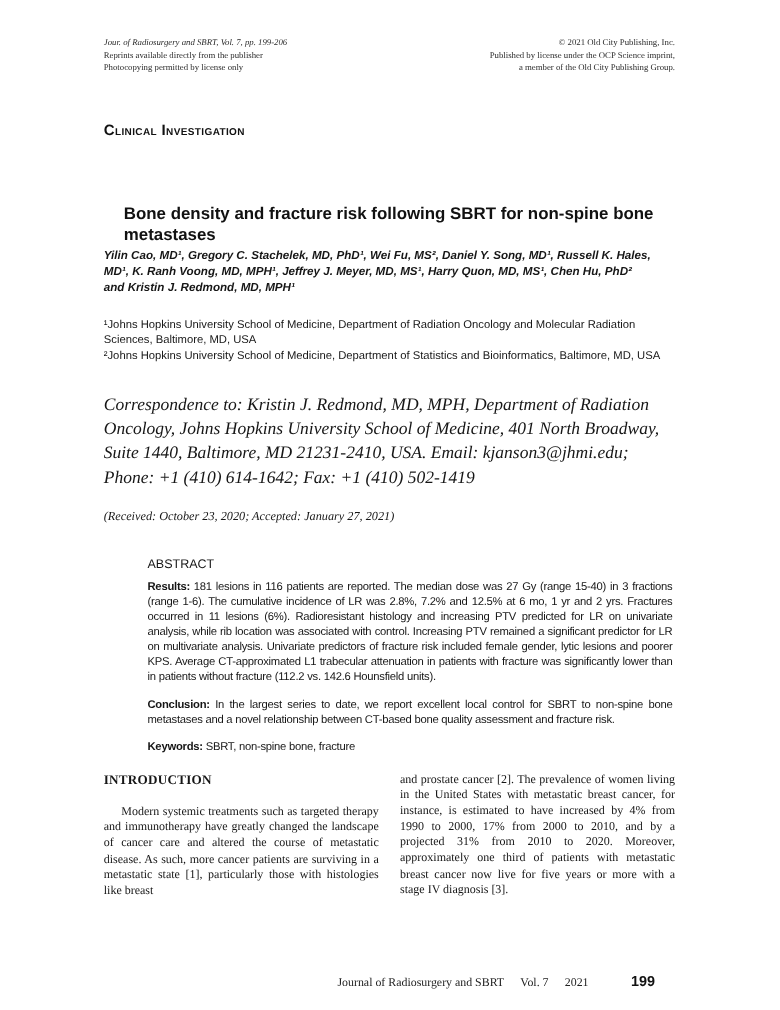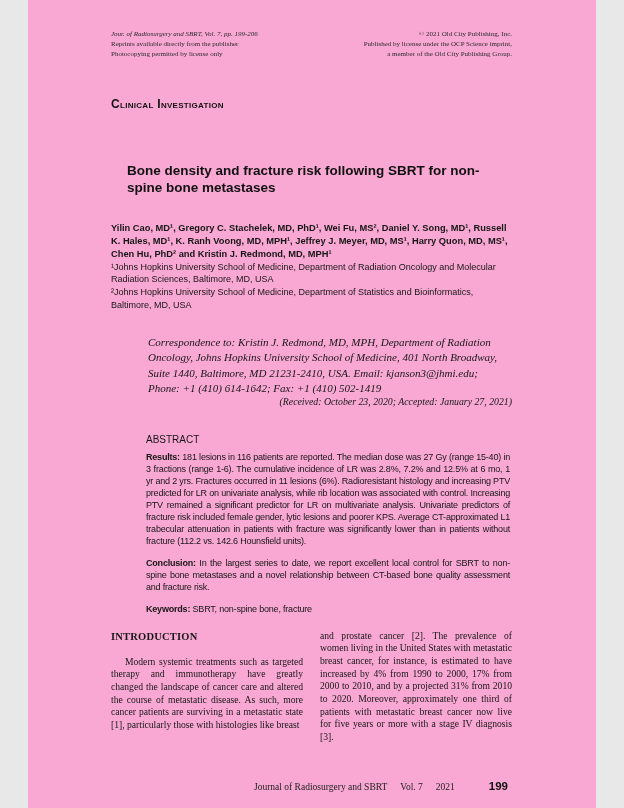--- a/index.html
+++ b/index.html
@@ -2,24 +2,24 @@
 <html><head>
 <meta charset="utf-8">
 <style>
   html, body {
     margin: 0;
     padding: 0;
     background: #e8e8e8;
   }
   .page {
     position: relative;
-    width: 568px;
+    width: 624px;
     height: 808px;
     margin: 0 auto;
-    background: #f9a8d4;
+    background: #ffffff;
     box-sizing: border-box;
     padding: 30px 84px 0 83px;
     color: #161616;
     overflow: hidden;
   }
   
   .masthead {
     display: flex;
     justify-content: space-between;
     font-family: "Liberation Serif", serif;
@@ -43,49 +43,48 @@
   .title {
     margin: 52px 0 0 16px;
     font-family: "Liberation Sans", sans-serif;
     font-weight: bold;
     font-size: 13.5px;
     line-height: 1.2;
     color: #111;
   }
   
   .authors {
-    margin-top: 26px;
+    margin-top: 2px;
     font-family: "Liberation Sans", sans-serif;
     font-weight: bold;
     font-size: 9.3px;
     line-height: 1.4;
     max-width: 440px;
+    font-style: italic;
   }
   
   .affiliations {
-    margin-top: 0;
+    margin-top: 16px;
     font-family: "Liberation Sans", sans-serif;
     font-size: 9px;
     line-height: 1.4;
   }
   
   .correspondence {
     margin-top: 24px;
     font-family: "Liberation Serif", serif;
     font-style: italic;
-    font-size: 11px;
+    font-size: 14px;
     line-height: 1.38;
-    margin-left: 37px;
   }
   .received {
-    margin-top: 0;
+    margin-top: 16px;
     font-family: "Liberation Serif", serif;
     font-style: italic;
     font-size: 9.8px;
-    text-align: right;
   }
   
   .abstract {
     margin: 26px 2px 0 35px;
     font-family: "Liberation Sans", sans-serif;
     font-size: 9px;
     letter-spacing: -0.2px;
     line-height: 1.33;
     text-align: justify;
   }
@@ -111,21 +110,21 @@
     margin: 0 0 12px 0;
     font-size: 10.5px;
     font-family: "Liberation Serif", serif;
     letter-spacing: 0.2px;
   }
   .col p { margin: 0; }
   .col p.indent { text-indent: 14px; }
   
   .page-footer {
     position: absolute;
-    right: 88px;
+    right: 100px;
     bottom: 16px;
     display: flex;
     align-items: baseline;
     font-family: "Liberation Serif", serif;
     font-size: 9.5px;
     color: #222;
   }
   .page-footer .gap-sm { margin-left: 13px; }
   .pagenum {
     margin-left: 34px;

